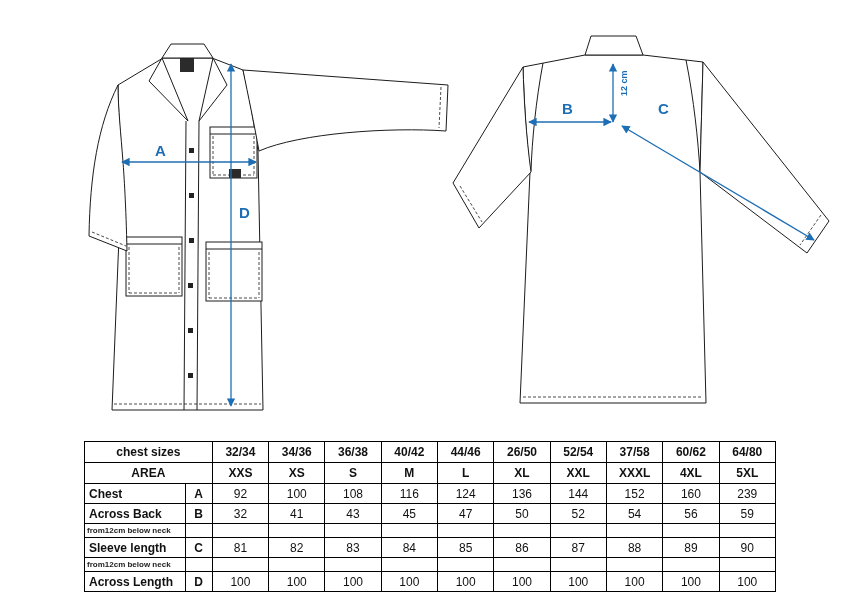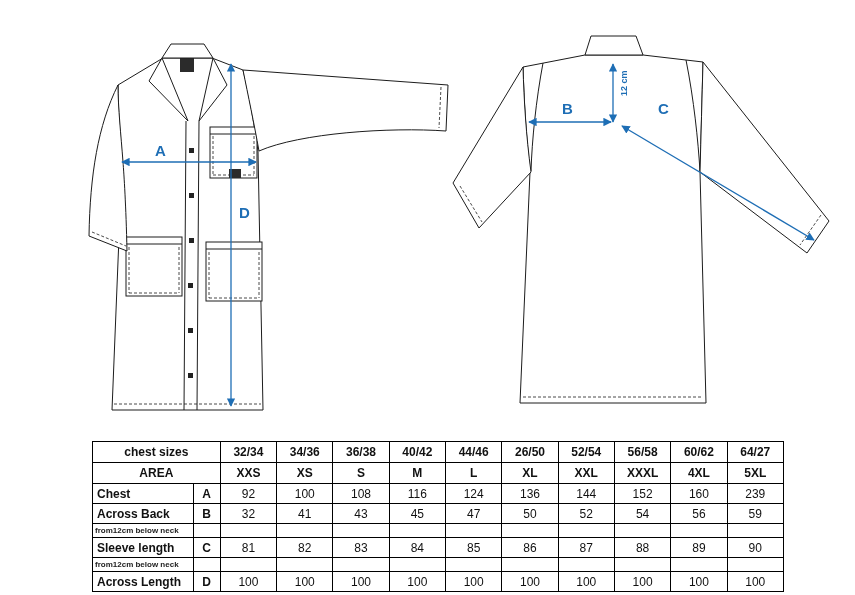--- a/index.html
+++ b/index.html
@@ -1,18 +1,18 @@
 <!DOCTYPE html>
 <html><head>
 <meta charset="utf-8">
 <style>
   html,body{margin:0;padding:0;background:#fff;}
   #page{position:relative;width:855px;height:595px;background:#fff;font-family:"Liberation Sans",sans-serif;overflow:hidden;}
   #drawing{position:absolute;left:0;top:0;}
-  #table-wrap{position:absolute;left:74px;top:441px;padding-left:18px;}
+  #table-wrap{position:absolute;left:66px;top:441px;padding-left:18px;}
   table#size-table{border-collapse:collapse;table-layout:fixed;width:692px;border:1.5px solid #000;}
   #size-table td{border:1px solid #000;text-align:center;vertical-align:middle;font-size:12px;color:#111;padding:0 2px;overflow:hidden;white-space:nowrap;}
   #size-table tr.hr td{height:20px;font-weight:bold;}
   #size-table tr.dr td{height:19px;margin-top:17px;}
   #size-table tr.nr td{height:13px;font-size:8px;}
   #size-table td.lbl{text-align:left;padding-left:4px;font-weight:bold;}
   #size-table td.ltr{font-weight:bold;}
   #size-table td.note{text-align:left;padding-left:2px;font-weight:bold;color:#222;margin-top:18px;}
   .coat-line{fill:#fff;stroke:#1c1c1c;stroke-width:1;}
   .coat-open{fill:none;stroke:#1c1c1c;stroke-width:1;}
@@ -145,23 +145,23 @@
       <tbody id="size-table-body">
           <tr class="hr">
             <td colspan="2">chest sizes</td>
             <td>32/34</td>
             <td>34/36</td>
             <td>36/38</td>
             <td>40/42</td>
             <td>44/46</td>
             <td>26/50</td>
             <td>52/54</td>
-            <td>56/58</td>
+            <td>37/58</td>
             <td>60/62</td>
-            <td>64/27</td>
+            <td>64/80</td>
           </tr>
           <tr class="hr">
             <td colspan="2">AREA</td>
             <td>XXS</td>
             <td>XS</td>
             <td>S</td>
             <td>M</td>
             <td>L</td>
             <td>XL</td>
             <td>XXL</td>

